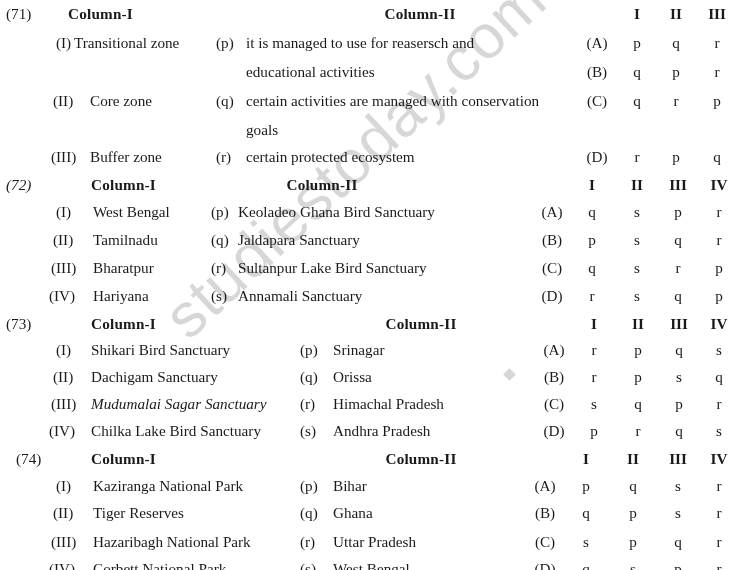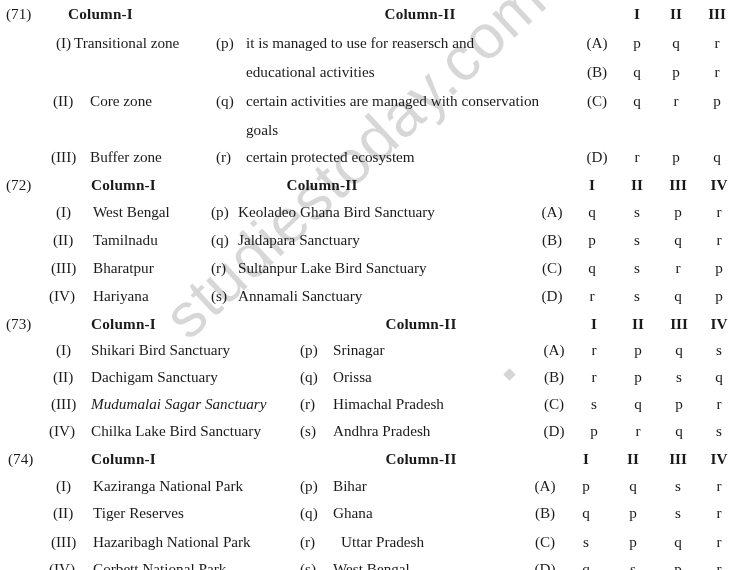--- a/index.html
+++ b/index.html
@@ -149,21 +149,21 @@
       <span class="cell" style="left:246px; top:-8px;">certain protected ecosystem</span>
       <span class="cell ctr" style="left:597px; top:-8px;">(D)</span>
       <span class="cell ctr" style="left:637px; top:-8px;">r</span>
       <span class="cell ctr" style="left:676px; top:-8px;">p</span>
       <span class="cell ctr" style="left:717px; top:-8px;">q</span>
     </div>
   </div>
 
   <div class="qblock" style="top:0;">
     <div class="row" style="top:185px;">
-      <span class="cell qnum" style="left:6px;  top:-8px;">(72)</span>
+      <span class="cell qnum" style="left:6px;  top:-8px;font-style:italic;">(72)</span>
       <span class="cell bold" style="left:91px; top:-8px;">Column-I</span>
       <span class="cell bold ctr" style="left:322px; top:-8px;">Column-II</span>
       <span class="cell hdr-roman ctr" style="left:592px; top:-8px;">I</span>
       <span class="cell hdr-roman ctr" style="left:637px; top:-8px;">II</span>
       <span class="cell hdr-roman ctr" style="left:678px; top:-8px;">III</span>
       <span class="cell hdr-roman ctr" style="left:719px; top:-8px;">IV</span>
     </div>
 
     <div class="row" style="top:212px;">
       <span class="cell" style="left:56px; top:-8px;">(I)</span>
@@ -269,21 +269,21 @@
       <span class="cell ctr" style="left:554px; top:-8px;">(D)</span>
       <span class="cell ctr" style="left:594px; top:-8px;">p</span>
       <span class="cell ctr" style="left:638px; top:-8px;">r</span>
       <span class="cell ctr" style="left:679px; top:-8px;">q</span>
       <span class="cell ctr" style="left:719px; top:-8px;">s</span>
     </div>
   </div>
 
   <div class="qblock" style="top:0;">
     <div class="row" style="top:459px;">
-      <span class="cell qnum" style="left:8px;  top:-8px;text-align:center;">(74)</span>
+      <span class="cell qnum" style="left:16px;  top:-8px;text-align:center;">(74)</span>
       <span class="cell bold" style="left:91px; top:-8px;">Column-I</span>
       <span class="cell bold ctr" style="left:421px; top:-8px;">Column-II</span>
       <span class="cell hdr-roman ctr" style="left:586px; top:-8px;">I</span>
       <span class="cell hdr-roman ctr" style="left:633px; top:-8px;">II</span>
       <span class="cell hdr-roman ctr" style="left:678px; top:-8px;">III</span>
       <span class="cell hdr-roman ctr" style="left:719px; top:-8px;">IV</span>
     </div>
 
     <div class="row" style="top:486px;">
       <span class="cell" style="left:56px; top:-8px;">(I)</span>
@@ -306,21 +306,21 @@
       <span class="cell ctr" style="left:586px; top:-8px;">q</span>
       <span class="cell ctr" style="left:633px; top:-8px;">p</span>
       <span class="cell ctr" style="left:678px; top:-8px;">s</span>
       <span class="cell ctr" style="left:719px; top:-8px;">r</span>
     </div>
 
     <div class="row" style="top:530px;">
       <span class="cell" style="left:51px; top:4px;">(III)</span>
       <span class="cell" style="left:93px; top:4px;">Hazaribagh National Park</span>
       <span class="cell" style="left:300px; top:4px;">(r)</span>
-      <span class="cell" style="left:333px; top:4px;margin-left:8px;">Uttar  Pradesh</span>
+      <span class="cell" style="left:333px; top:4px;">Uttar  Pradesh</span>
       <span class="cell ctr" style="left:545px; top:4px;">(C)</span>
       <span class="cell ctr" style="left:586px; top:4px;">s</span>
       <span class="cell ctr" style="left:633px; top:4px;">p</span>
       <span class="cell ctr" style="left:678px; top:4px;">q</span>
       <span class="cell ctr" style="left:719px; top:4px;">r</span>
     </div>
 
     <div class="row" style="top:557px;">
       <span class="cell" style="left:49px; top:4px;">(IV)</span>
       <span class="cell" style="left:93px; top:4px;">Corbett National Park</span>

